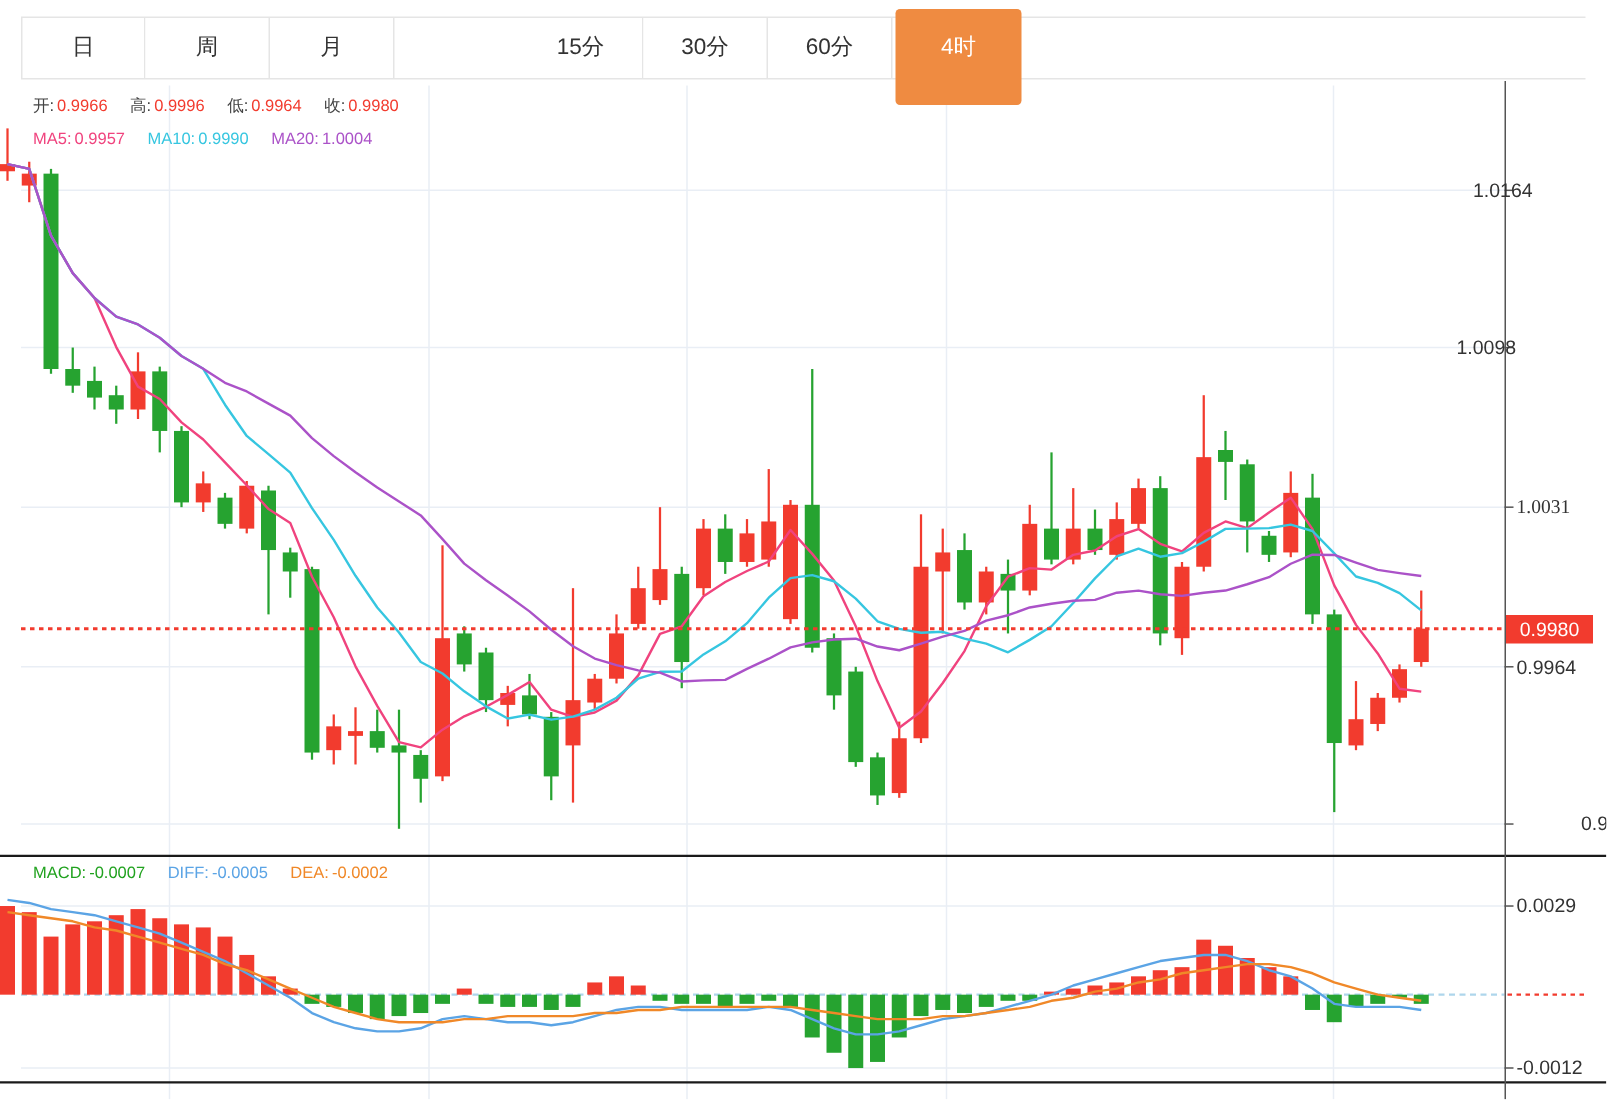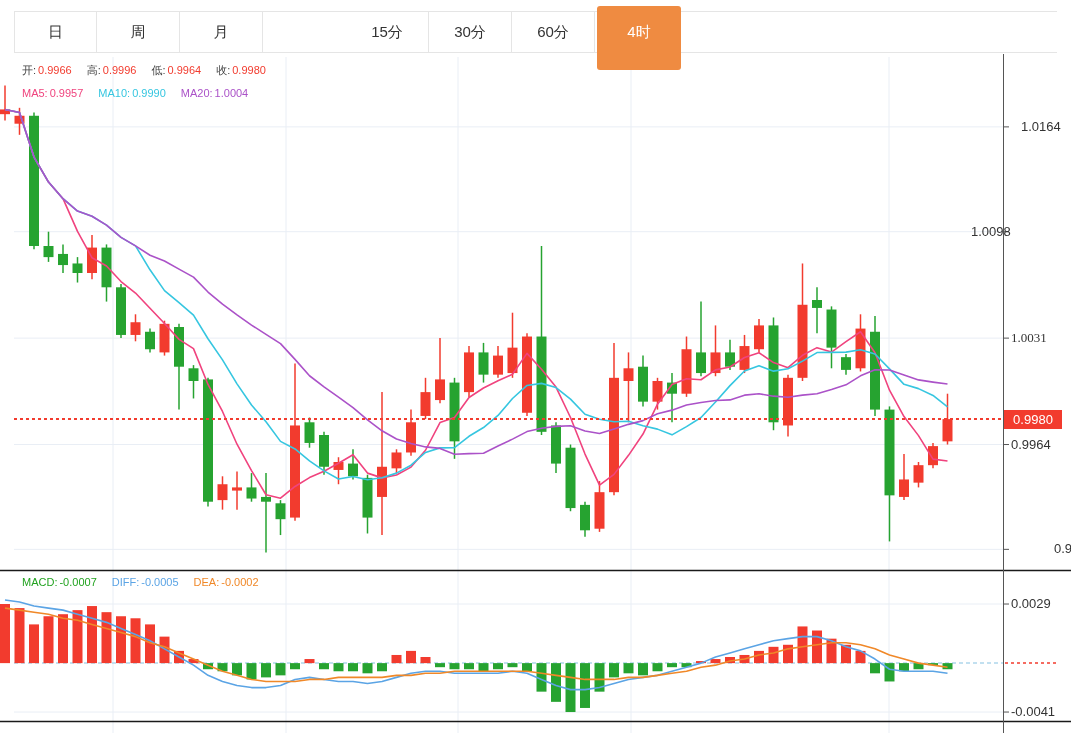--- a/index.html
+++ b/index.html
@@ -273,24 +273,24 @@
       <div class="tab" style="left: 166px;">月</div>
       <div class="tab" style="left: 332px;">15分</div>
       <div class="tab" style="left: 415px;">30分</div>
       <div class="tab" style="left: 498px;">60分</div>
       <div class="tab active" style="left: 583px; background: rgb(239, 139, 65);">4时</div>
     </div>
   <div class="legend" id="ohlc-legend" style="top:63px;"><span class="lg"><span class="ll" style="color: rgb(68, 68, 68);">开:</span><span class="lv" style="color: rgb(242, 59, 46);">0.9966</span></span><span class="lg"><span class="ll" style="color: rgb(68, 68, 68);">高:</span><span class="lv" style="color: rgb(242, 59, 46);">0.9996</span></span><span class="lg"><span class="ll" style="color: rgb(68, 68, 68);">低:</span><span class="lv" style="color: rgb(242, 59, 46);">0.9964</span></span><span class="lg"><span class="ll" style="color: rgb(68, 68, 68);">收:</span><span class="lv" style="color: rgb(242, 59, 46);">0.9980</span></span></div>
   <div class="legend" id="ma-legend" style="top:87px;"><span class="lg"><span class="ll" style="color: rgb(240, 67, 126);">MA5:</span><span class="lv" style="color: rgb(240, 67, 126);">0.9957</span></span><span class="lg"><span class="ll" style="color: rgb(54, 198, 224);">MA10:</span><span class="lv" style="color: rgb(54, 198, 224);">0.9990</span></span><span class="lg"><span class="ll" style="color: rgb(171, 82, 200);">MA20:</span><span class="lv" style="color: rgb(171, 82, 200);">1.0004</span></span></div>
   <div class="legend" id="macd-legend" style="top:576px;"><span class="lg"><span class="ll" style="color: rgb(33, 162, 31);">MACD:</span><span class="lv" style="color: rgb(33, 162, 31);">-0.0007</span></span><span class="lg"><span class="ll" style="color: rgb(91, 164, 229);">DIFF:</span><span class="lv" style="color: rgb(91, 164, 229);">-0.0005</span></span><span class="lg"><span class="ll" style="color: rgb(240, 136, 40);">DEA:</span><span class="lv" style="color: rgb(240, 136, 40);">-0.0002</span></span></div>
   <div id="axis-labels">
-      <div class="axis-label" style="left: 1021px; top: 118.882px;">1.0164</div>
+      <div class="axis-label" style="left: 982px; top: 118.882px;">1.0164</div>
       <div class="axis-label" style="left: 971px; top: 223.706px;">1.0098</div>
       <div class="axis-label" style="left: 1011px; top: 330.118px; font-family: Liberation Serif, serif;">1.0031</div>
       <div class="axis-label" style="left: 1011px; top: 436.529px;">0.9964</div>
       <div class="axis-label" style="left: 1054px; top: 541.353px;">0.9898</div>
       <div class="axis-label" style="left: 1011px; top: 596.016px;">0.0029</div>
-      <div class="axis-label" style="left: 1011px; top: 704.033px;">-0.0041</div>
+      <div class="axis-label" style="left: 1011px; top: 704.033px;">-0.0012</div>
     </div>
   <div class="price-tag" id="price-tag" style="top: 409.618px; background: rgb(242, 59, 46);">
     <span>0.9980</span>
   </div>
 </div>
 
 </body></html>

